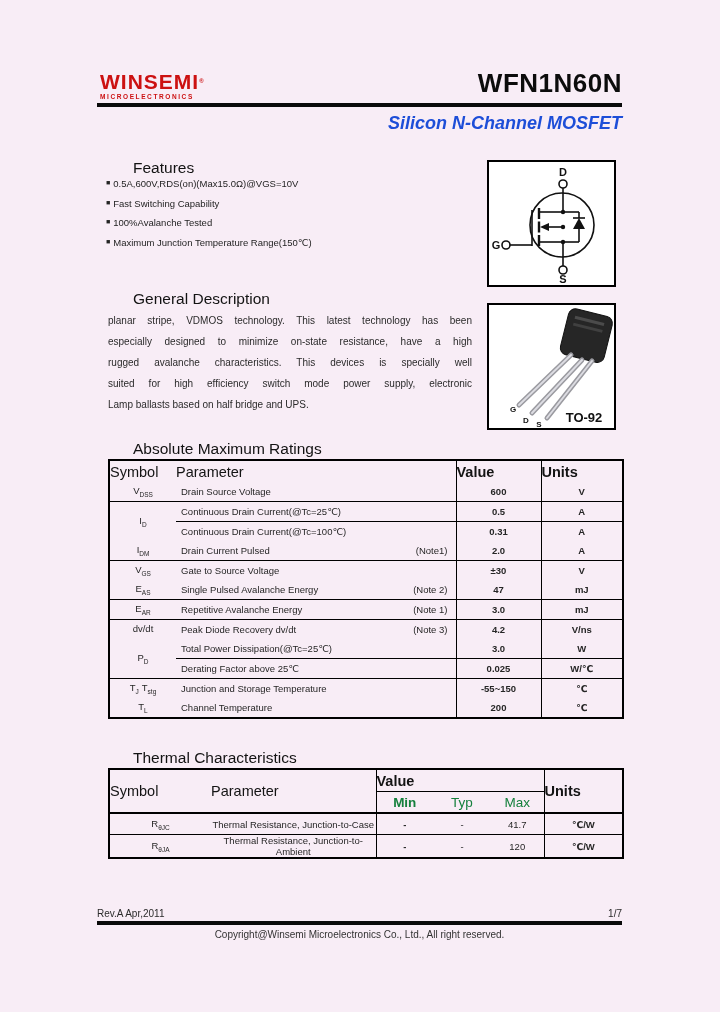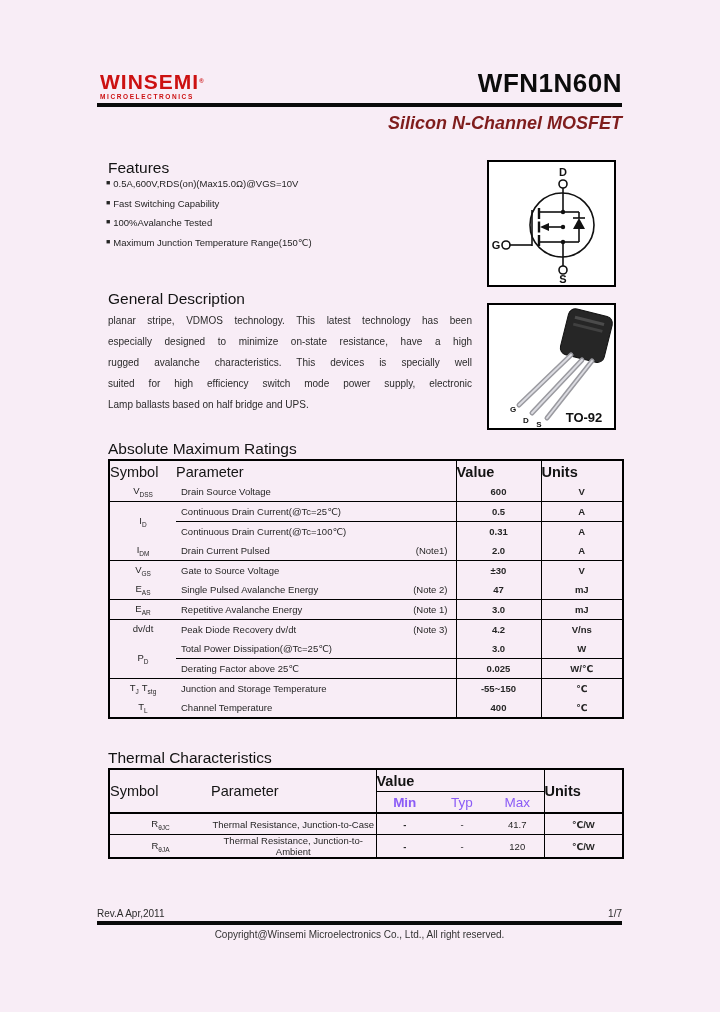--- a/index.html
+++ b/index.html
@@ -12,40 +12,40 @@
     color: #222;
     overflow: hidden;
   }
   
   .logo { position: absolute; left: 100px; top: 71px; line-height: 1; }
   .logo-main { font-size: 21px; font-weight: 800; color: #cc1111; letter-spacing: 1px; }
   .logo-mark { font-size: 6px; font-weight: 700; color: #cc1111; vertical-align: super; }
   .logo-sub { font-size: 6.5px; font-weight: 700; color: #cc1111; letter-spacing: 1.6px; margin-top: 2px; }
   .partno { position: absolute; right: 98px; top: 68px; font-size: 26px; font-weight: 700; color: #0c0c0c; letter-spacing: 0.5px; }
   .hrule { position: absolute; left: 97px; right: 98px; top: 103px; height: 4px; background: #0a0a0a; }
-  .subtitle { position: absolute; right: 98px; top: 113px; font-size: 18px; font-weight: 700; font-style: italic; color: #7f1d1d; }
-  
-  .sect-h { position: absolute; font-size: 15.5px; font-weight: 400; color: #131313; }
+  .subtitle { position: absolute; right: 98px; top: 113px; font-size: 18px; font-weight: 700; font-style: italic; color: #1d4ed8; }
+  
+  .sect-h { position: absolute; font-size: 15.5px; font-weight: 400; color: #131313; margin-left: 25px; }
   
   .features-list { position: absolute; left: 106px; top: 178px; width: 372px; }
   .feat { font-size: 9.5px; color: #242424; height: 19.5px; display: flex; align-items: flex-start; }
   .feat .bullet { font-size: 7px; margin-right: 3px; margin-top: 1px; color: #242424; }
   
   .diagbox { position: absolute; left: 487px; width: 125px; height: 123px; background: #ffffff; border: 2px solid #000; }
   
   .desc { position: absolute; left: 108px; top: 310px; width: 364px; }
   .dline { font-size: 10px; color: #2b2b2b; height: 21px; line-height: 21px; text-align: justify; text-align-last: justify; white-space: normal; }
   .dlast { text-align-last: left; }
   
   table { border-collapse: collapse; table-layout: fixed; background: transparent; }
   .amr-table { position: absolute; left: 108px; top: 459px; width: 514px; border: 2px solid #000; }
   .th-table  { position: absolute; left: 108px; top: 768px; width: 514px; border: 2px solid #000; }
   th, td { padding: 0; vertical-align: middle; font-weight: 400; }
   th.big { font-size: 14.5px; color: #141414; height: 21px; text-align: left; }
-  th.mid { font-size: 13.5px; color: #8b5cf6; height: 20px; text-align: center; }
+  th.mid { font-size: 13.5px; color: #15803d; height: 20px; text-align: center; }
   td { font-size: 9.5px; color: #262626; height: 19px; }
   .vl { border-left: 1.5px solid #000; font-weight: bold; }
   .bb { border-bottom: 1.5px solid #000; }
   .bb2 { border-bottom: 2px solid #000; }
   .c { text-align: center; }
   .param { text-align: left; padding-left: 5px; margin-top: 12px; }
   .note { float: right; padding-right: 8px; }
   sub { font-size: 6.5px; }
   .th-table td { height: 20px; }
   
@@ -228,21 +228,21 @@
     </tr>
     <tr>
       <td class="c"><span>T</span><sub>J</sub><span style="display:inline-block;width:3px;"></span><span>T</span><sub>stg</sub></td>
       <td class="param"><span>Junction and Storage Temperature</span><span class="note"></span></td>
       <td class="c vl">-55~150</td>
       <td class="c vl">℃</td>
     </tr>
     <tr>
       <td class="c"><span>T</span><sub>L</sub></td>
       <td class="param"><span>Channel Temperature</span><span class="note"></span></td>
-      <td class="c vl">400</td>
+      <td class="c vl">200</td>
       <td class="c vl">℃</td>
     </tr>
   </tbody>
     </table>
 
   <div class="sect-h" style="left:108px; top:749px;">Thermal Characteristics</div>
   <table class="th-table">
     <colgroup>
         <col style="width:102px">
         <col style="width:165px">

